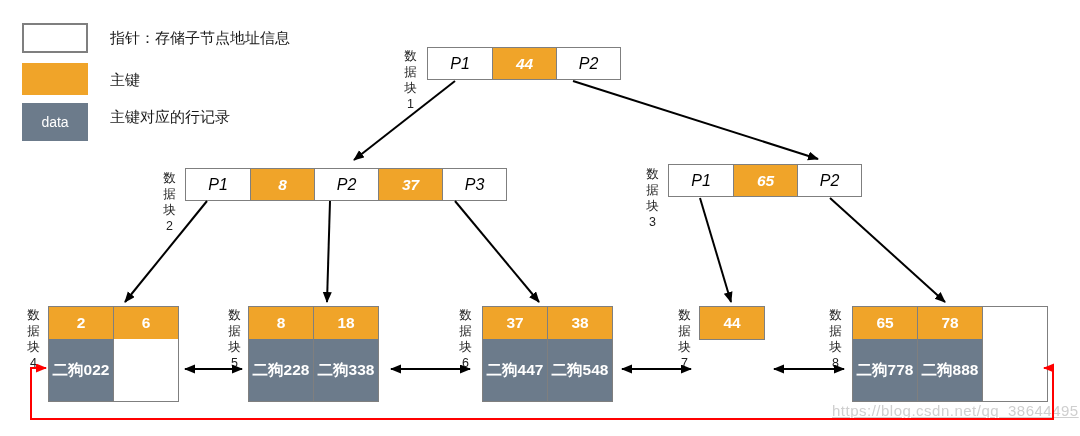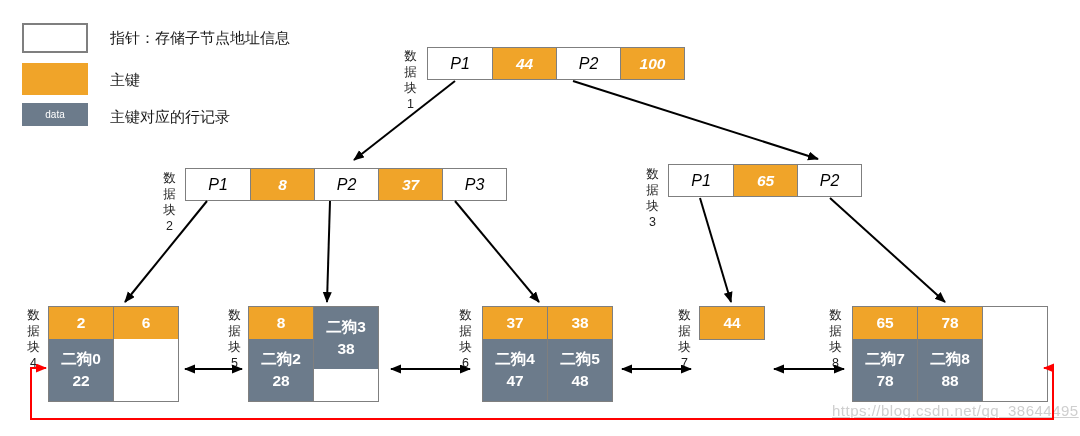--- a/index.html
+++ b/index.html
@@ -4,22 +4,22 @@
 <style>
   html,body{margin:0;padding:0;background:#fff;}
   .stage{
     position:relative;width:1080px;height:436px;overflow:hidden;background:#fff;
     font-family:"Liberation Sans","DejaVu Sans",sans-serif;
   }
   
   .swatch{position:absolute;box-sizing:border-box;}
   .swatch.pointer{left:22px;top:23px;width:66px;height:30px;background:#fff;border:2px solid #7f7f7f;}
   .swatch.key{left:22px;top:63px;width:66px;height:32px;background:#f0a429;}
-  .swatch.data{left:22px;top:103px;width:66px;height:23px;background:#6c7b8b;color:#fff;
-    font-size:10px;display:flex;align-items:center;justify-content:center;}
+  .swatch.data{left:22px;top:103px;width:66px;height:38px;background:#6c7b8b;color:#fff;
+    font-size:14px;display:flex;align-items:center;justify-content:center;}
   .legend-label{position:absolute;left:110px;font-size:15px;font-weight:normal;color:#1a1a1a;white-space:nowrap;}
   .legend-label.l1{top:29px;}
   .legend-label.l2{top:71px;}
   .legend-label.l3{top:108px;}
   
   .vlabel{position:absolute;width:17px;font-size:12.5px;line-height:16px;color:#222;
     text-align:center;word-break:break-all;}
   .vlabel .num{display:block;}
   
   .rownode{position:absolute;display:flex;border:1.5px solid #7f7f7f;box-sizing:border-box;background:#4d7c0f;font-style:italic;}
@@ -28,21 +28,21 @@
   .rownode .cell:first-child{border-left:none;}
   .rownode .cell.pointer{background:#fff;color:#000;}
   .rownode .cell.key{background:#f0a429;color:#fff;font-weight:bold;font-size:15.5px;}
   
   .leaf{position:absolute;display:flex;border:1.5px solid #7f7f7f;box-sizing:border-box;}
   .leaf .col{width:64px;border-left:1px solid #7f7f7f;}
   .leaf .col:first-child{border-left:none;}
   .leaf .key{height:32px;background:#f0a429;color:#fff;font-weight:bold;font-size:15.5px;
     display:flex;align-items:center;justify-content:center;}
   .leaf .rec{height:62px;background:#6c7b8b;color:#fff;font-weight:bold;font-size:15.5px;
-    display:flex;flex-direction:column;align-items:center;justify-content:center;line-height:22px;}
+    display:flex;flex-direction:row;align-items:center;justify-content:center;line-height:22px;}
   
   svg.overlay{position:absolute;left:0;top:0;z-index:5;pointer-events:none;}
   .watermark{position:absolute;left:832px;top:402px;z-index:1;font-size:15px;color:#cfcfcf;
     letter-spacing:0.5px;white-space:nowrap;text-decoration:underline;}
 </style>
 </head>
 <body>
 
 <div class="stage">
 
@@ -54,21 +54,20 @@
   <div class="legend-label l3">主键对应的行记录</div>
 
   <div class="vlabel" style="left:402px;top:48px;">
     <span>数据块</span>
     <span class="num">1</span>
   </div>
   <div class="rownode" style="left:427px;top:47px;">
     <div class="cell pointer">P1</div>
     <div class="cell key">44</div>
     <div class="cell pointer">P2</div>
-    <div class="cell key">100</div>
   </div>
 
   <div class="vlabel" style="left:161px;top:170px;">
     <span>数据块</span>
     <span class="num">2</span>
   </div>
   <div class="rownode" style="left:185px;top:168px;">
     <div class="cell pointer">P1</div>
     <div class="cell key">8</div>
     <div class="cell pointer">P2</div>
@@ -109,20 +108,21 @@
   </div>
   <div class="leaf" style="left:248px;top:306px;">
     <div class="col">
       <div class="key">8</div>
       <div class="rec">
         <span>二狗2</span>
         <span>28</span>
       </div>
     </div>
     <div class="col">
+      <div class="key">18</div>
       <div class="rec">
         <span>二狗3</span>
         <span>38</span>
       </div>
     </div>
   </div>
 
   <div class="vlabel" style="left:457px;top:307px;">
     <span>数据块</span>
     <span class="num">6</span>

